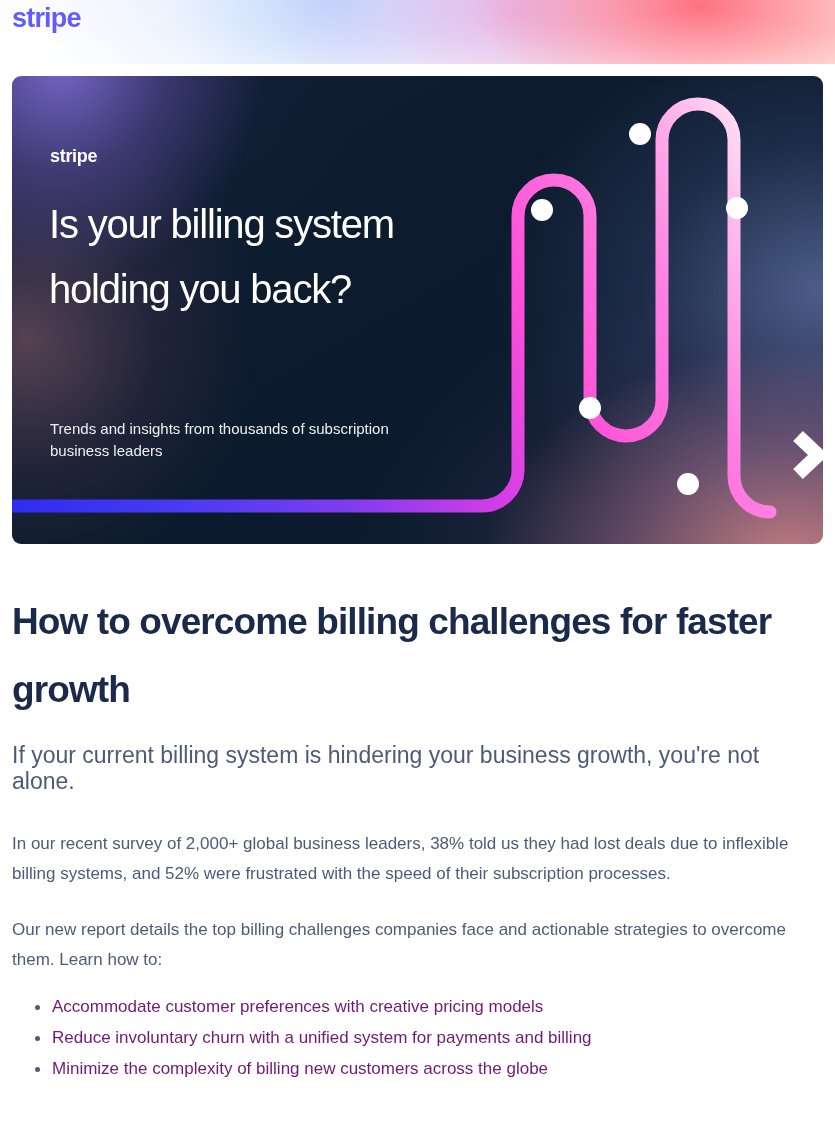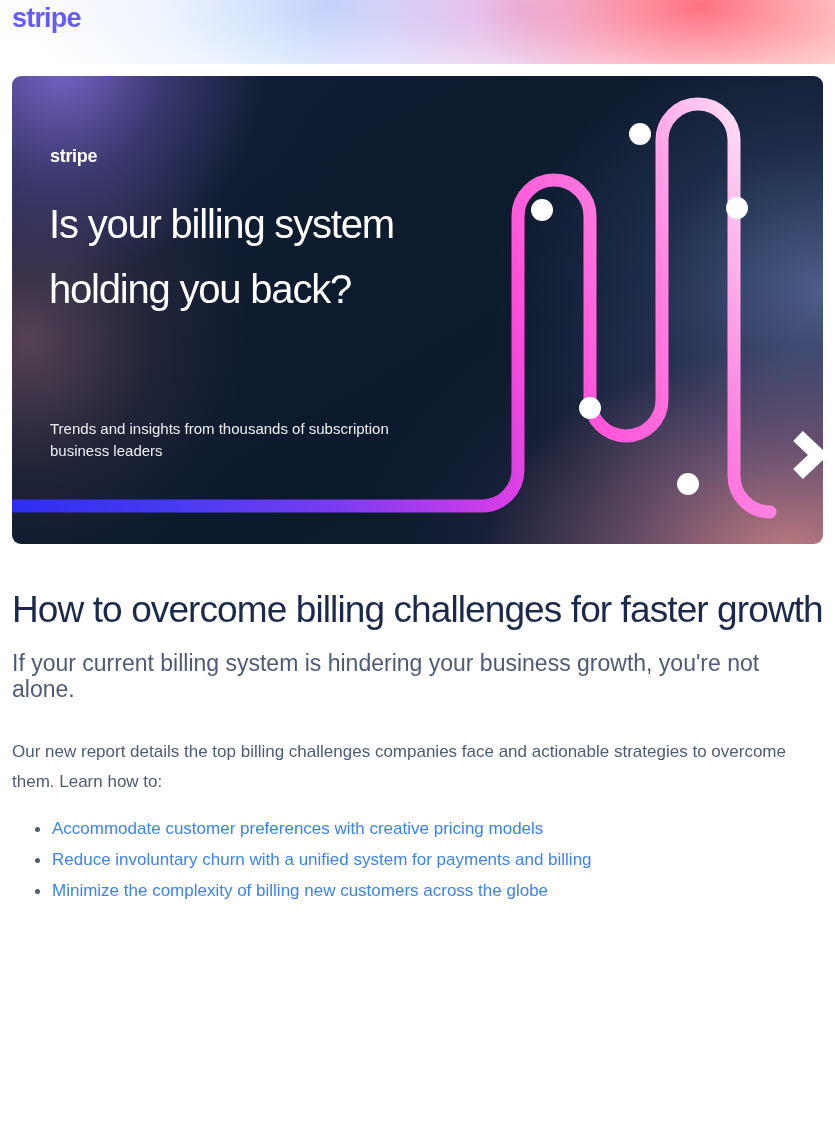--- a/index.html
+++ b/index.html
@@ -90,22 +90,22 @@
     inset: 0;
     z-index: 2;
   }
 
   
   .content { padding: 0 12px; }
 
   .page-title {
     margin-top: 44px;
     font-size: 37px;
-    line-height: 44px;
-    font-weight: 400;
+    line-height: 68px;
+    font-weight: 700;
     letter-spacing: -0.9px;
     color: #1b2a4a;
   }
 
   .lede {
     margin-top: 18px;
     font-size: 23px;
     line-height: 26px;
     color: #4e5b77;
   }
@@ -135,21 +135,21 @@
 
   .bullets {
     margin-top: 17px;
     padding-left: 40px;
     list-style: none;
   }
   .bullets li {
     position: relative;
     font-size: 17px;
     line-height: 30px;
-    color: #3b82f6;
+    color: #701a75;
     margin-bottom: 1px;
   }
   .bullets li::before {
     content: "";
     position: absolute;
     left: -17px;
     top: 13px;
     width: 5px;
     height: 5px;
     border-radius: 50%;
@@ -216,20 +216,21 @@
   </div>
 </div>
 
 <div class="content">
 
   <h1 class="page-title">How to overcome billing challenges for faster growth</h1>
 
   <p class="lede">If your current billing system is hindering your business growth, you're not alone.</p>
 
 
+  <p class="para">In our recent survey of 2,000+ global business leaders, 38% told us they had lost deals due to inflexible billing systems, and 52% were frustrated with the speed of their subscription processes.</p>
   <p class="para">Our new report details the top billing challenges companies face and actionable strategies to overcome them. Learn how to:</p>
 
   <ul class="bullets">
     <li>Accommodate customer preferences with creative pricing models</li>
     <li>Reduce involuntary churn with a unified system for payments and billing</li>
     <li>Minimize the complexity of billing new customers across the globe</li>
   </ul>
 
 </div>
 

